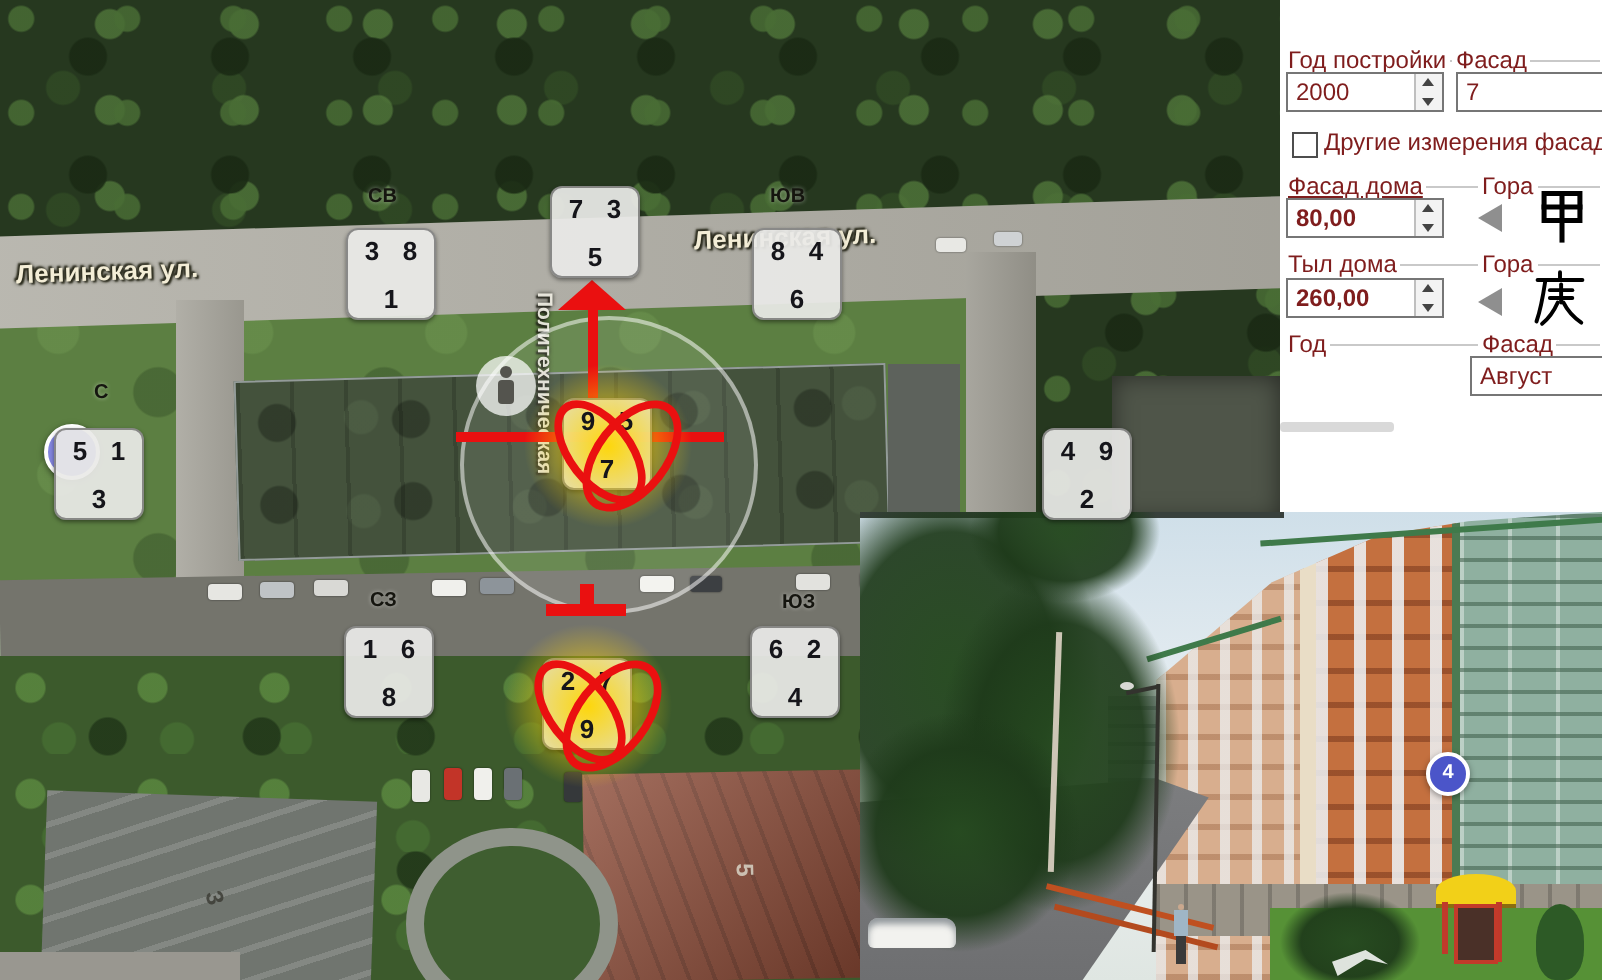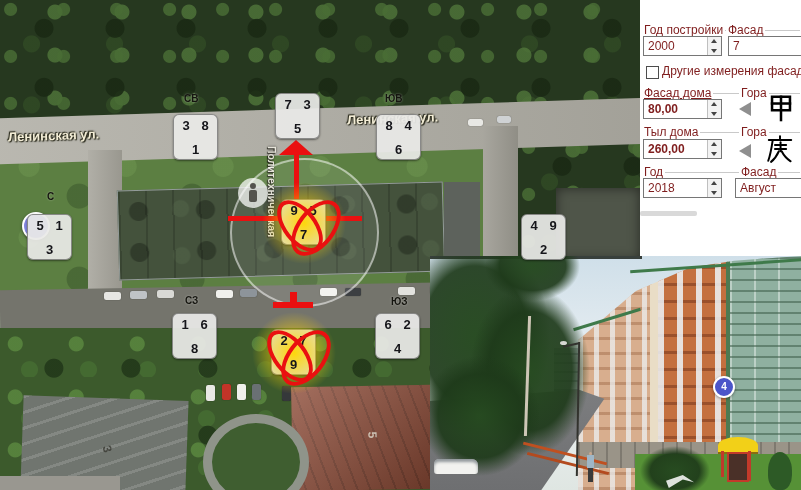--- a/index.html
+++ b/index.html
@@ -345,25 +345,18 @@
         <path d="M32 36 H72"></path>
           <path d="M32 50 H72"></path>
           <path d="M52 26 V58"></path>
         <path d="M46 58 C38 76 28 88 18 96"></path>
           <path d="M56 58 C64 74 76 86 88 94"></path>
       </g>
     </svg>
 
     <div class="flabel" style="left:2px;top:166px;">Год</div>
     <div class="flabel" style="left:99px;top:166px;">Фасад</div>
-    <div class="spinbox" style="left:3px;top:178px;">
-      <span class="spin-val">2018</span>
-      <span class="spin-btns">
-        <span class="spin-up"></span>
-        <span class="spin-dn"></span>
-      </span>
-    </div>
     <div class="txtbox" style="left:95px;top:178px;width:72px;">
       <span>Август</span>
     </div>
     <div class="abs" style="left:0;top:211px;width:57px;height:5px;background:#d9d9d9;border-radius:2px;"></div>
   </div>
 </div>
 
 </body></html>

